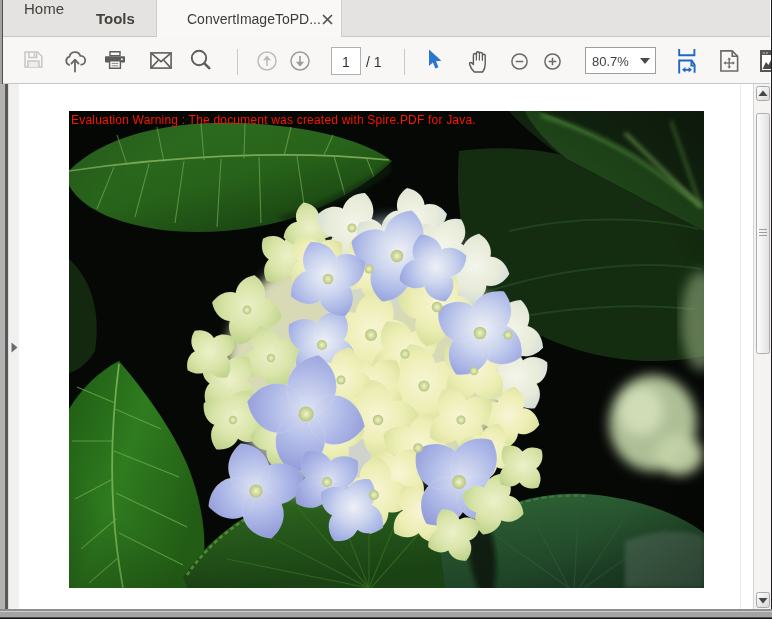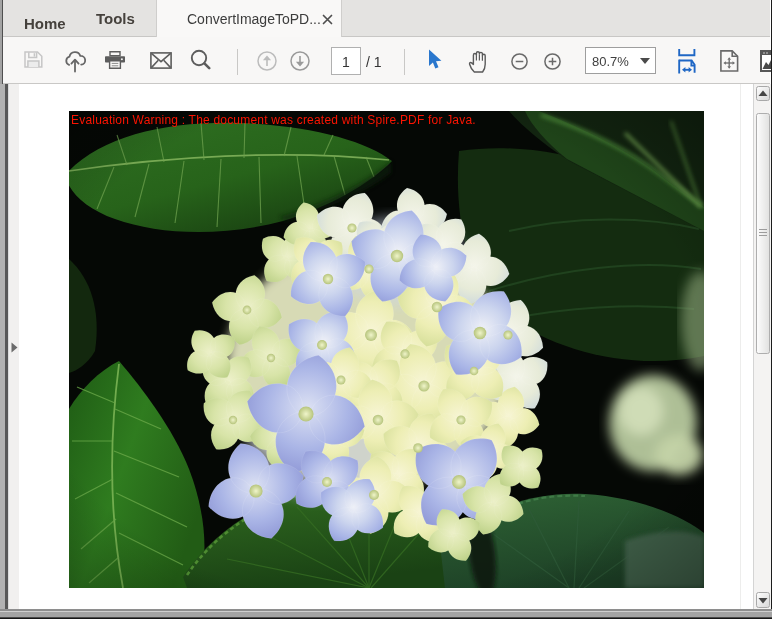--- a/index.html
+++ b/index.html
@@ -5,21 +5,21 @@
   html,body{margin:0;padding:0;background:#fff;}
   #win{position:relative;width:772px;height:619px;overflow:hidden;
        font-family:"Liberation Sans",sans-serif;background:#fff;}
   .abs{position:absolute;}
 </style>
 </head>
 <body>
 <div id="win">
 
   <div class="abs" style="left:3px;top:0;width:767px;height:37px;background:#e4e3e1;border-bottom:1px solid #c8c7c5;box-sizing:border-box;"></div>
-  <div class="abs" style="left:24px;top:15px;font-size:15px;font-weight:bold;color:#45413c;">Home</div>
+  <div class="abs" style="left:24px;top:0;font-size:15px;font-weight:normal;color:#45413c;">Home</div>
   <div class="abs" style="left:96px;top:10px;font-size:15px;font-weight:bold;color:#45413c;">Tools</div>
 
   <div class="abs" style="left:156px;top:0;width:186px;height:38px;background:#f9f8f7;border-left:1px solid #cfcecc;border-right:1px solid #cfcecc;box-sizing:border-box;"></div>
   <div class="abs" style="left:187px;top:11px;font-size:14px;color:#3c3c3c;">ConvertImageToPD...</div>
   <svg class="abs" style="left:322px;top:14px;" width="11" height="11" viewBox="0 0 11 11">
     <path d="M1.5 1.5 L9.5 9.5 M9.5 1.5 L1.5 9.5" stroke="#4e4e4e" stroke-width="1.7" stroke-linecap="round"></path>
   </svg>
 
   <div class="abs" style="left:3px;top:37px;width:767px;height:47px;background:#f8f7f6;border-bottom:1px solid #c9c8c6;box-sizing:border-box;"></div>
 

